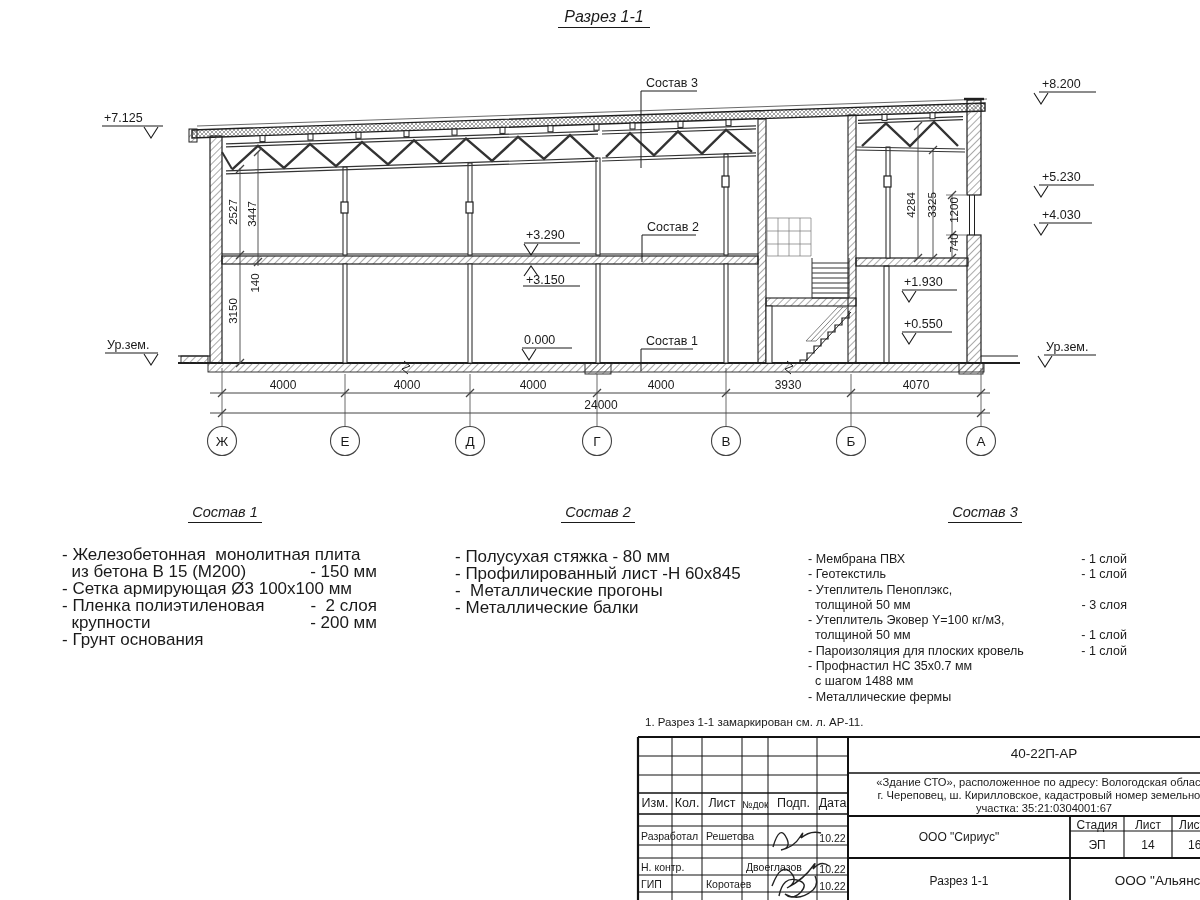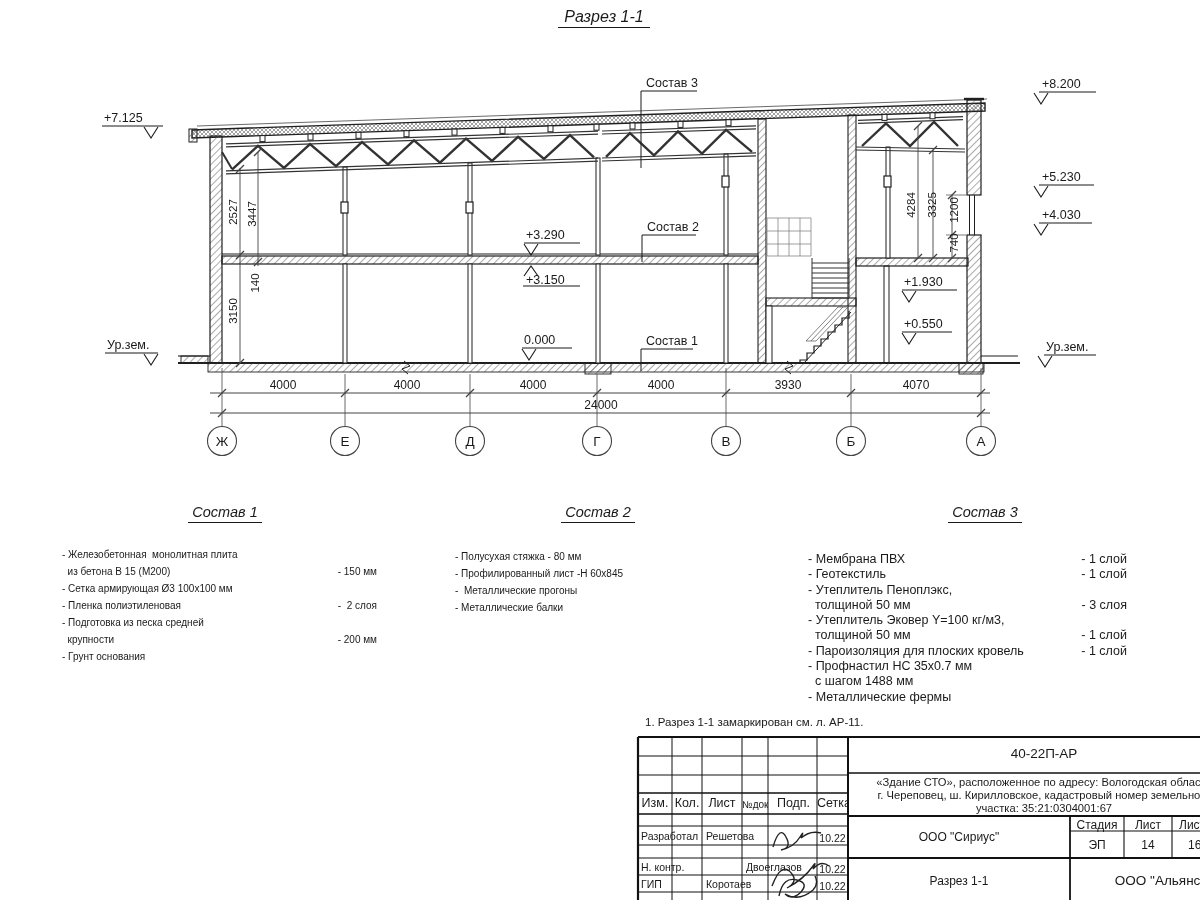--- a/index.html
+++ b/index.html
@@ -4,21 +4,21 @@
 <style>
   html,body{margin:0;padding:0;background:#fff;}
   #page{position:relative;width:1200px;height:900px;background:#fff;overflow:hidden;
         font-family:"Liberation Sans",sans-serif;color:#1a1a1a;}
   svg{position:absolute;left:0;top:0;}
   .abs{position:absolute;}
   .dwg-title{font-size:16px;font-style:italic;text-align:center;}
   .dwg-title span{border-bottom:1.4px solid #1a1a1a;padding:0 6px 2px 6px;}
   .comp-title{font-size:14.5px;font-style:italic;text-align:center;}
   .comp-title span{border-bottom:1.3px solid #1a1a1a;padding:0 4px 2px 4px;}
-  .comp-block{font-size:10px;line-height:17px;}
+  .comp-block{font-size:17px;line-height:17px;}
   .comp-block.tight{font-size:12.5px;line-height:15.3px;}
   .cl{display:flex;justify-content:space-between;white-space:pre;}
   .cl .t{white-space:pre;}
   .cl .v{white-space:pre;}
   .note{font-size:11.5px;}
   .tb{position:absolute;overflow:hidden;}
   .c{text-align:center;}
   .tb-h{font-size:12.5px;}
   .tb-s{font-size:10.5px;}
   .tb-xs{font-size:10px;}
@@ -357,21 +357,20 @@
 </div>
 
 <div class="abs comp-title" style="left:160px;top:504px;width:130px;">
   <span>Состав 1</span>
 </div>
 <div class="abs comp-block" style="left:62px;top:546px;width:315px;">
   <div class="cl"><span class="t">- Железобетонная  монолитная плита</span><span class="v"></span></div>
   <div class="cl"><span class="t">  из бетона В 15 (М200)</span><span class="v">- 150 мм</span></div>
   <div class="cl"><span class="t">- Сетка армирующая Ø3 100х100 мм</span><span class="v"></span></div>
   <div class="cl"><span class="t">- Пленка полиэтиленовая</span><span class="v">-  2 слоя</span></div>
-  <div class="cl"><span class="t">- Подготовка из песка средней</span><span class="v"></span></div>
   <div class="cl"><span class="t">  крупности</span><span class="v">- 200 мм</span></div>
   <div class="cl"><span class="t">- Грунт основания</span><span class="v"></span></div>
 </div>
 
 <div class="abs comp-title" style="left:533px;top:504px;width:130px;">
   <span>Состав 2</span>
 </div>
 <div class="abs comp-block" style="left:455px;top:548px;width:270px;">
   <div class="cl"><span class="t">- Полусухая стяжка - 80 мм</span></div>
   <div class="cl"><span class="t">- Профилированный лист -Н 60х845</span></div>
@@ -395,21 +394,21 @@
   <div class="cl"><span class="t">- Металлические фермы</span><span class="v"></span></div>
 </div>
 
 <div class="abs note" style="left:645px;top:716px;width:420px;">1. Разрез 1-1 замаркирован см. л. АР-11.</div>
 
 <div class="tb tb-h c" style="left:638px;top:796px;width:34px;">Изм.</div>
 <div class="tb tb-h c" style="left:672px;top:796px;width:30px;">Кол.</div>
 <div class="tb tb-h c" style="left:702px;top:796px;width:40px;">Лист</div>
 <div class="tb tb-xs c" style="left:742px;top:799px;width:26px;">№док.</div>
 <div class="tb tb-h c" style="left:768px;top:796px;width:51px;">Подп.</div>
-<div class="tb tb-h c" style="left:817px;top:796px;width:31px;">Сетка</div>
+<div class="tb tb-h c" style="left:817px;top:796px;width:31px;">Дата</div>
 
 <div class="tb tb-s" style="left:641px;top:830px;width:62px;">Разработал</div>
 <div class="tb tb-s" style="left:706px;top:830px;width:60px;">Решетова</div>
 <div class="tb tb-s c" style="left:817px;top:832px;width:31px;">10.22</div>
 
 <div class="tb tb-s" style="left:641px;top:861px;width:62px;">Н. контр.</div>
 <div class="tb tb-s" style="left:706px;top:861px;width:64px;margin-left:40px;">Двоеглазов</div>
 <div class="tb tb-s c" style="left:817px;top:863px;width:31px;">10.22</div>
 
 <div class="tb tb-s" style="left:641px;top:878px;width:62px;">ГИП</div>

